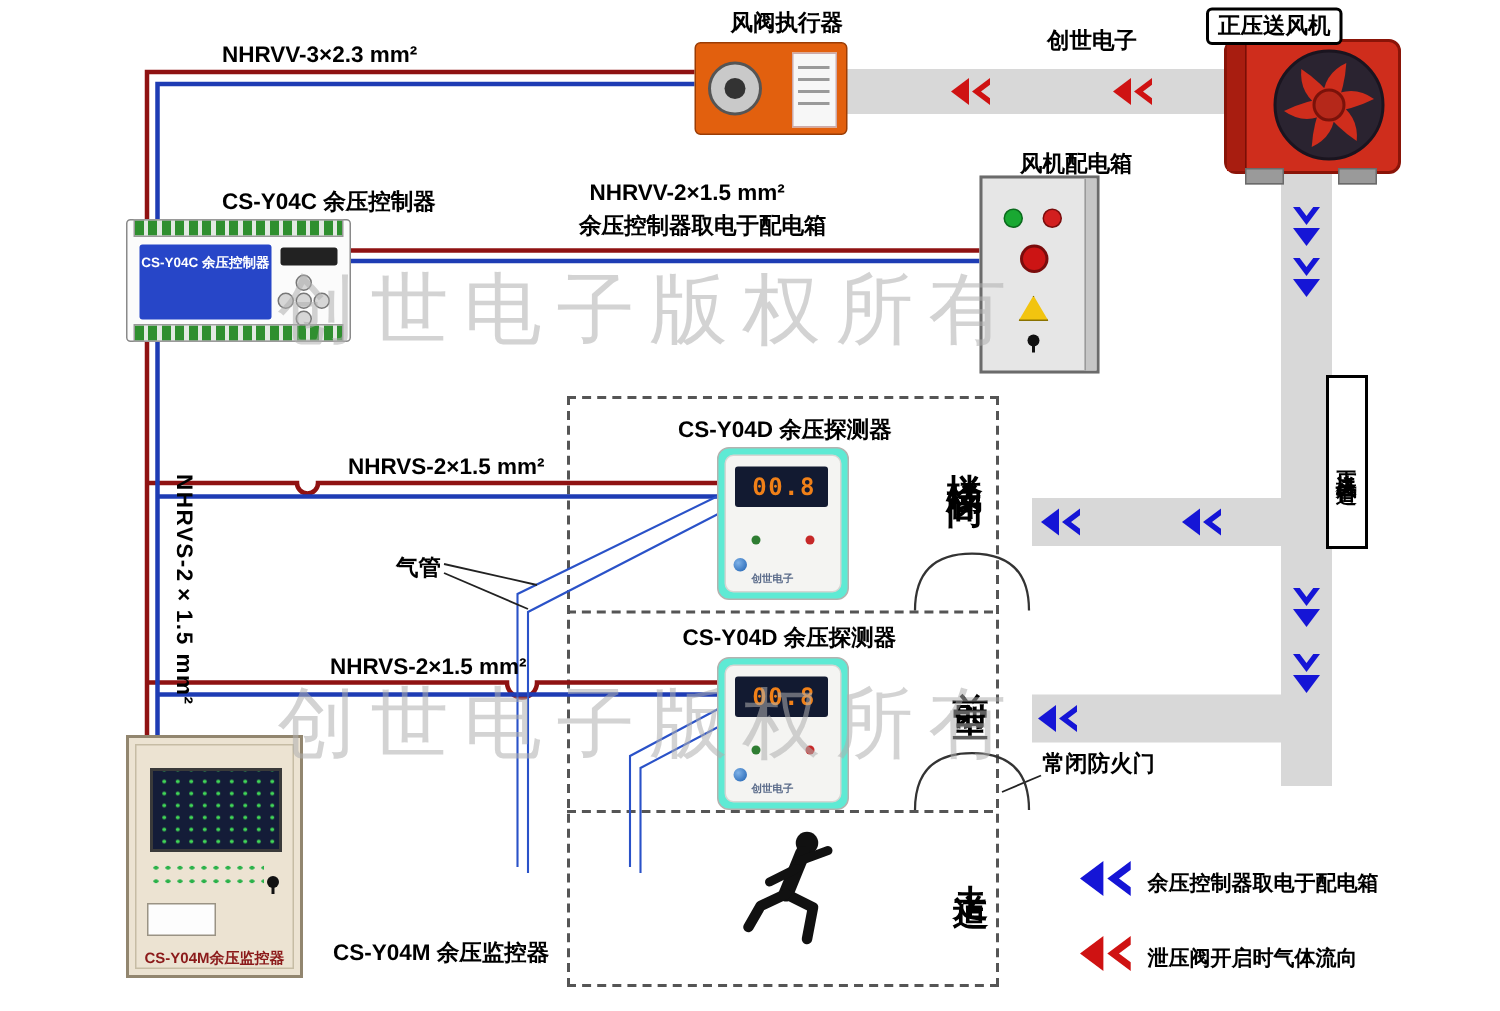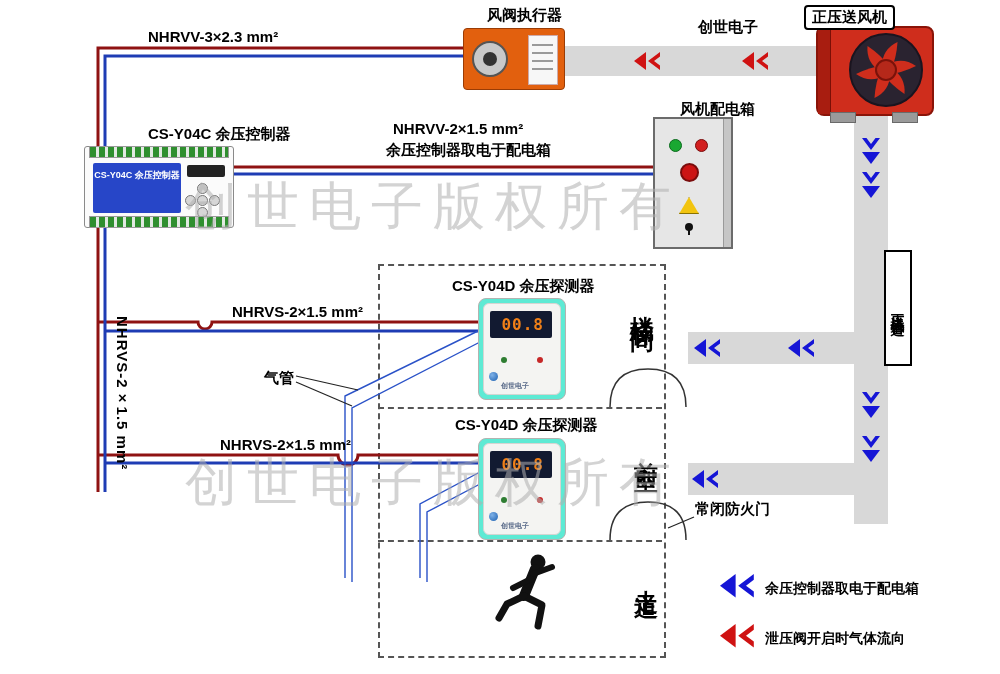--- a/index.html
+++ b/index.html
@@ -198,20 +198,29 @@
 
   <div class="dev det" style="left:478px;top:438px;">
     <div class="det-face"></div>
     <div class="det-disp">00.8</div>
     <div class="dot" style="left:22px;top:58px;width:6px;height:6px;background:#2e7d32;"></div>
     <div class="dot" style="left:58px;top:58px;width:6px;height:6px;background:#c62828;"></div>
     <div class="brand-ico"></div>
     <div class="det-brand" style="left:22px;">创世电子</div>
   </div>
 
+  <div class="dev mon">
+    <div class="mon-inner"></div>
+    <div class="mon-screen"></div>
+    <div class="led-row" style="top:84px;"></div>
+    <div class="led-row" style="top:93px;"></div>
+    <div class="keyhole" style="left:92px;top:92px;"></div>
+    <div class="mon-card"></div>
+    <div class="mon-title">CS-Y04M余压监控器</div>
+  </div>
 
   <div class="dev" style="left:494px;top:552px;">
     <svg width="68" height="84" viewBox="0 0 68 84">
       <circle cx="44" cy="10" r="7.5" fill="#111"></circle>
       <path d="M41,17 L30,44" stroke="#111" stroke-width="10" stroke-linecap="round" fill="none"></path>
       <path d="M39,22 L58,15" stroke="#111" stroke-width="6" stroke-linecap="round" fill="none"></path>
       <path d="M37,27 L19,36" stroke="#111" stroke-width="6" stroke-linecap="round" fill="none"></path>
       <path d="M30,44 L48,53 L44,74" stroke="#111" stroke-width="7" stroke-linecap="round" stroke-linejoin="round" fill="none"></path>
       <path d="M30,44 L13,52 L5,66" stroke="#111" stroke-width="7" stroke-linecap="round" stroke-linejoin="round" fill="none"></path>
     </svg>
@@ -229,19 +238,20 @@
   <div class="lbl" style="left:220px;top:436px;">NHRVS-2×1.5 mm²</div>
   <div class="lbl vtext" style="left:114px;top:316px;letter-spacing:1px;">NHRVS-2×1.5 mm²</div>
   <div class="lbl" style="left:264px;top:369px;">气管</div>
   <div class="lbl" style="left:452px;top:277px;">CS-Y04D 余压探测器</div>
   <div class="lbl" style="left:455px;top:416px;">CS-Y04D 余压探测器</div>
   <div class="lbl vtext roomlbl" style="left:626px;top:296px;">楼梯间</div>
   <div class="lbl vtext roomlbl" style="left:630px;top:442px;">前室</div>
   <div class="lbl vtext roomlbl" style="left:630px;top:570px;">走道</div>
   <div class="lbl vtext boxlbl" style="left:884px;top:250px;height:104px;font-size:14px;letter-spacing:2px;padding:4px 3px;text-align:center;">正压送风管道</div>
   <div class="lbl" style="left:695px;top:500px;">常闭防火门</div>
+  <div class="lbl" style="left:222px;top:626px;">CS-Y04M 余压监控器</div>
   <div class="lbl legend-lbl" style="left:765px;top:580px;">余压控制器取电于配电箱</div>
   <div class="lbl legend-lbl" style="left:765px;top:630px;text-align:center;">泄压阀开启时气体流向</div>
 
   <div class="watermark" style="left:185px;top:172px;">创世电子版权所有</div>
   <div class="watermark" style="left:185px;top:448px;">创世电子版权所有</div>
 
 </div>
 
 </body></html>

